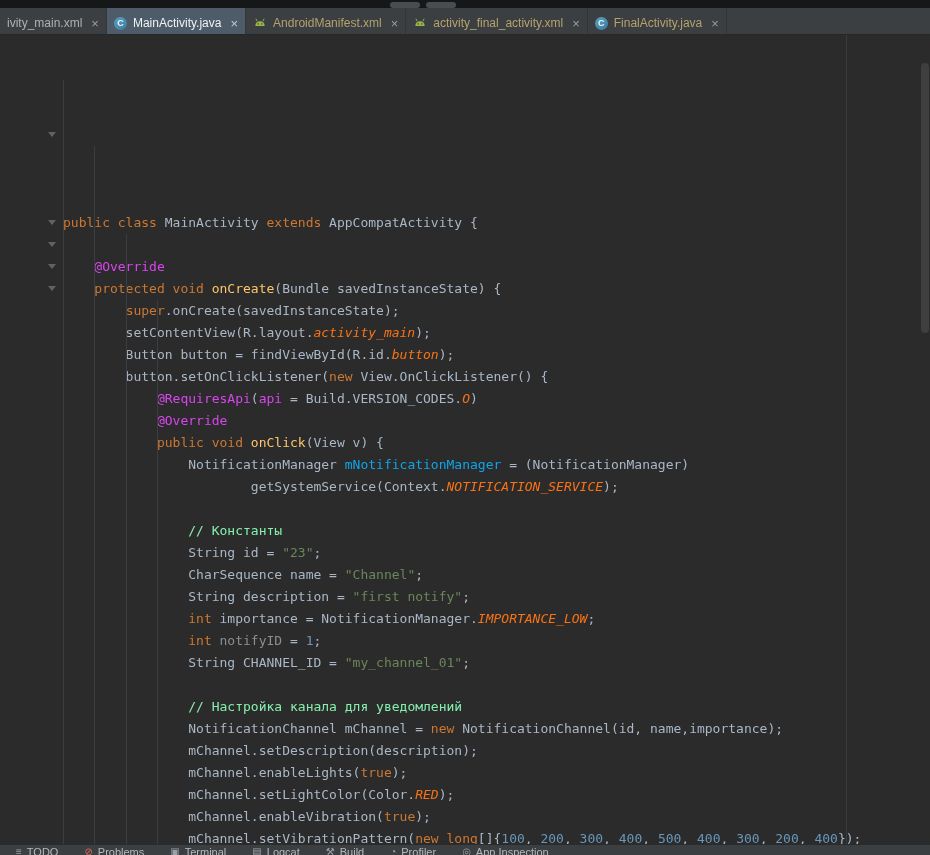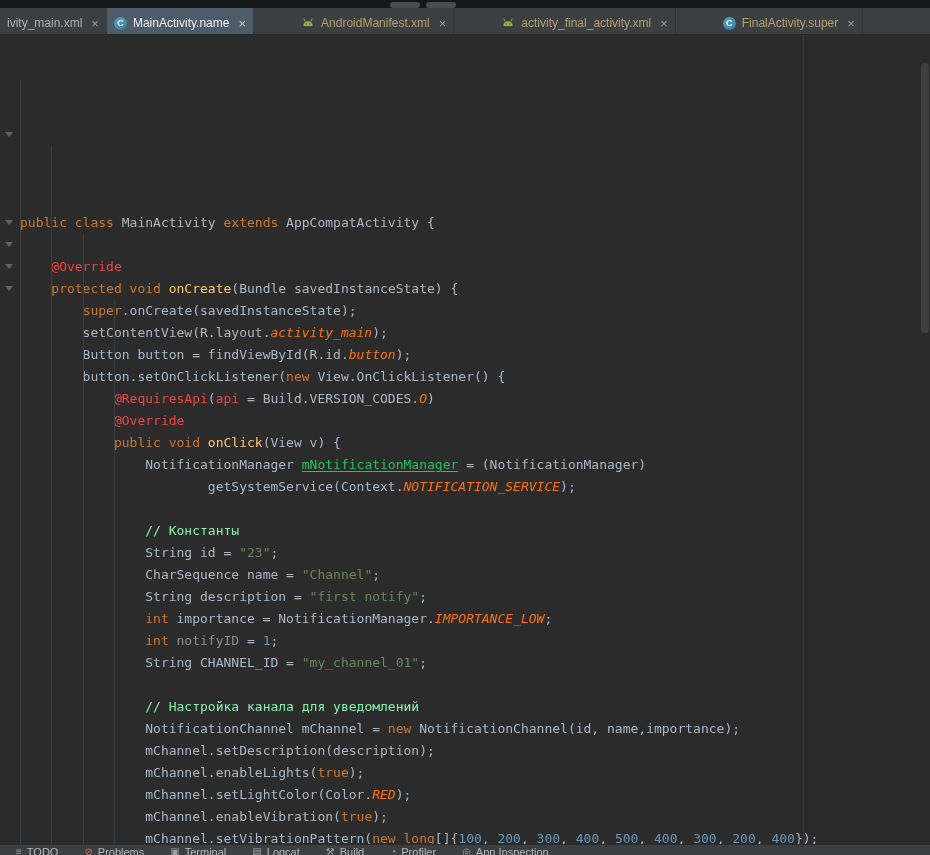--- a/index.html
+++ b/index.html
@@ -15,49 +15,49 @@
   
   .tab-bar{
     height:26px;background:#3c3f41;display:flex;align-items:stretch;
     border-bottom:1px solid #262829;overflow:hidden;
   }
   .tab{
     display:flex;align-items:center;gap:6px;padding:15px 7px;
     font-size:12px;color:#aeb1b4;border-right:1px solid #333638;
     white-space:nowrap;cursor:pointer;
   }
-  .tab.warm{color:#b3a26e;margin-left:40px;}
+  .tab.warm{color:#b3a26e;}
   .tab.selected{background:#4e5c69;color:#eef1f3;}
   .tab .close{color:#9a9ea1;font-size:13px;line-height:1;margin-left:3px;}
   .tab.selected .close{color:#c6cacd;}
   .cls-icon{
     width:13px;height:13px;border-radius:50%;flex:0 0 13px;
     background:linear-gradient(145deg,#58a2c0,#3c7ba0);
     color:#f0f6fa;font-size:9px;font-weight:bold;
     display:flex;align-items:center;justify-content:center;
   }
   .droid-icon{width:14px;height:14px;flex:0 0 14px;display:flex;align-items:center;justify-content:center;}
 
   
   .editor{position:absolute;top:35px;left:0;right:0;bottom:10px;background:#2b2b2b;overflow:hidden;}
   .code{
     position:absolute;inset:0;padding:23px 0 12px 20px;
     font-family:"DejaVu Sans Mono","Liberation Mono",monospace;
-    font-size:13px;line-height:22px;white-space:pre;color:#a9b7c6;
+    font-size:13px;line-height:22px;white-space:pre;color:#a9b7c6;margin-left:43px;
   }
   .code-line{height:22px;}
   .tok-def{color:#a9b7c6;}
   .tok-kw{color:#cc7832;}
-  .tok-ann{color:#ef4444;}
+  .tok-ann{color:#d946ef;}
   .tok-mdecl{color:#ffc66b;text-align:right;}
   .tok-str{color:#6a8759;}
   .tok-num{color:#6897bb;}
   .tok-cmt{color:#86efac;}
   .tok-const{color:#f97316;font-style:italic;}
-  .tok-varu{color:#22c55e;text-decoration:underline;text-underline-offset:2px;}
+  .tok-varu{color:#0ea5e9;text-underline-offset:2px;}
   .tok-unused{color:#8a8f93;}
 
   .iguide{position:absolute;width:1px;background:#3b3e40;bottom:0;}
   .margin-guide{position:absolute;width:1px;background:#383c3e;top:0;bottom:0;}
   .fold{
     position:absolute;left:5px;width:0;height:0;
     border-left:4px solid transparent;border-right:4px solid transparent;
     border-top:5px solid #606366;
   }
   .vthumb{
@@ -83,21 +83,21 @@
   <div class="frag" style="left:426px;width:30px;"></div>
 </div>
 
 <div class="tab-bar">
     <div class="tab">
       <span class="tab-label">ivity_main.xml</span>
       <span class="close">×</span>
     </div>
     <div class="tab selected">
       <span class="cls-icon">C</span>
-      <span class="tab-label">MainActivity.name</span>
+      <span class="tab-label">MainActivity.java</span>
       <span class="close">×</span>
     </div>
     <div class="tab warm">
       <span class="droid-icon">
         <svg width="14" height="14" viewBox="0 0 24 24">
           <path d="M4 17a8 8 0 0 1 16 0z" fill="#9ab648"></path>
           <circle cx="9" cy="13.5" r="1.2" fill="#2b2b2b"></circle>
           <circle cx="15" cy="13.5" r="1.2" fill="#2b2b2b"></circle>
           <line x1="7" y1="9" x2="5" y2="4.5" stroke="#9ab648" stroke-width="1.5"></line>
           <line x1="17" y1="9" x2="19" y2="4.5" stroke="#9ab648" stroke-width="1.5"></line>
@@ -114,21 +114,21 @@
           <circle cx="15" cy="13.5" r="1.2" fill="#2b2b2b"></circle>
           <line x1="7" y1="9" x2="5" y2="4.5" stroke="#9ab648" stroke-width="1.5"></line>
           <line x1="17" y1="9" x2="19" y2="4.5" stroke="#9ab648" stroke-width="1.5"></line>
         </svg>
       </span>
       <span class="tab-label">activity_final_activity.xml</span>
       <span class="close">×</span>
     </div>
     <div class="tab warm">
       <span class="cls-icon">C</span>
-      <span class="tab-label">FinalActivity.super</span>
+      <span class="tab-label">FinalActivity.java</span>
       <span class="close">×</span>
     </div>
   </div>
 
 <div class="editor">
   <div class="code">
     <div class="iguide" style="left:20px;top:45px;"></div>
     <div class="iguide" style="left:calc(20px + 4ch);top:111px;"></div>
     <div class="iguide" style="left:calc(20px + 8ch);top:199px;"></div>
     <div class="iguide" style="left:calc(20px + 12ch);top:265px;"></div>

